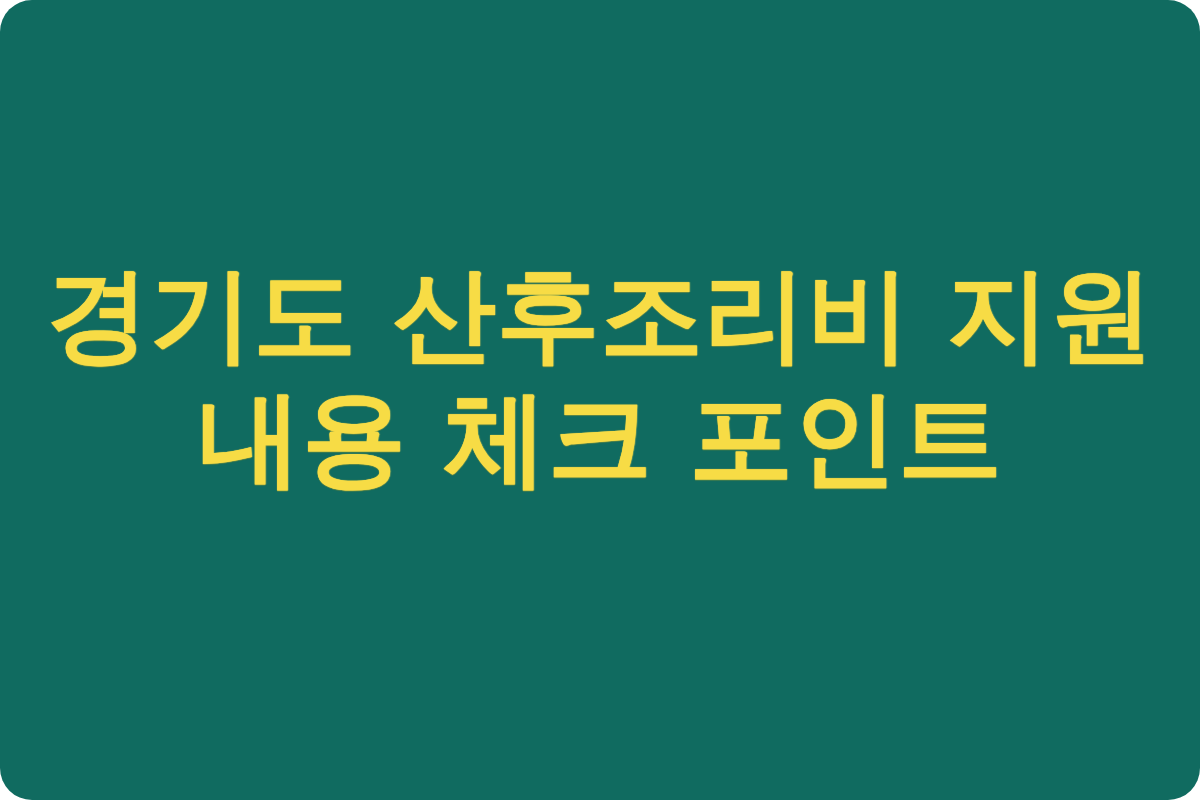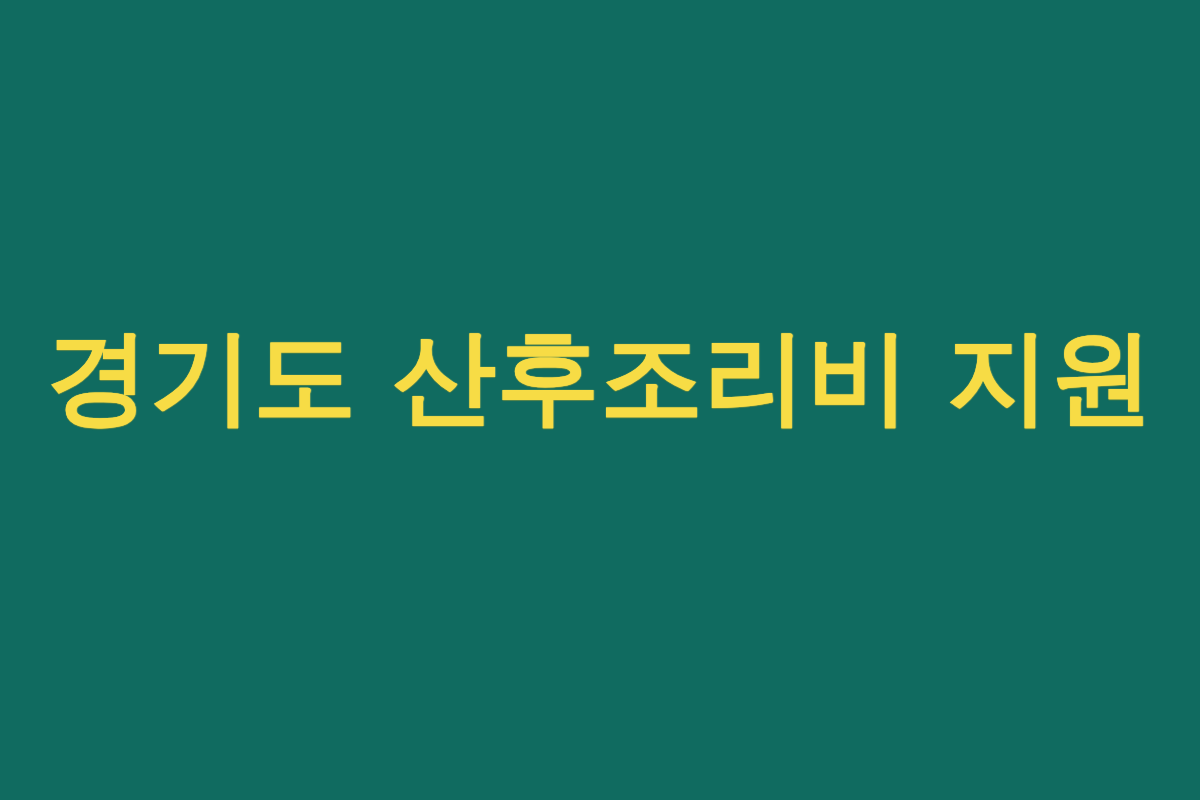--- a/index.html
+++ b/index.html
@@ -56,22 +56,23 @@
     -webkit-font-smoothing: antialiased;
   }
 
   .headline-line.line-2 {
     font-size: 104px;
   }
 </style>
 </head>
 <body>
 
-<div id="banner" style="background: rgb(16, 107, 96);">
+<div id="banner" style="background: rgb(16, 107, 96); border-radius: 32px;">
 
   <div id="headline">
 
     <span class="headline-line line-1" style="color: rgb(247, 220, 69); font-size: 103px;">경기도 산후조리비 지원</span>
 
+    <span class="headline-line line-2" style="color: rgb(247, 220, 69);">내용 체크 포인트</span>
 
   </div>
 
 </div>
 
 </body></html>

